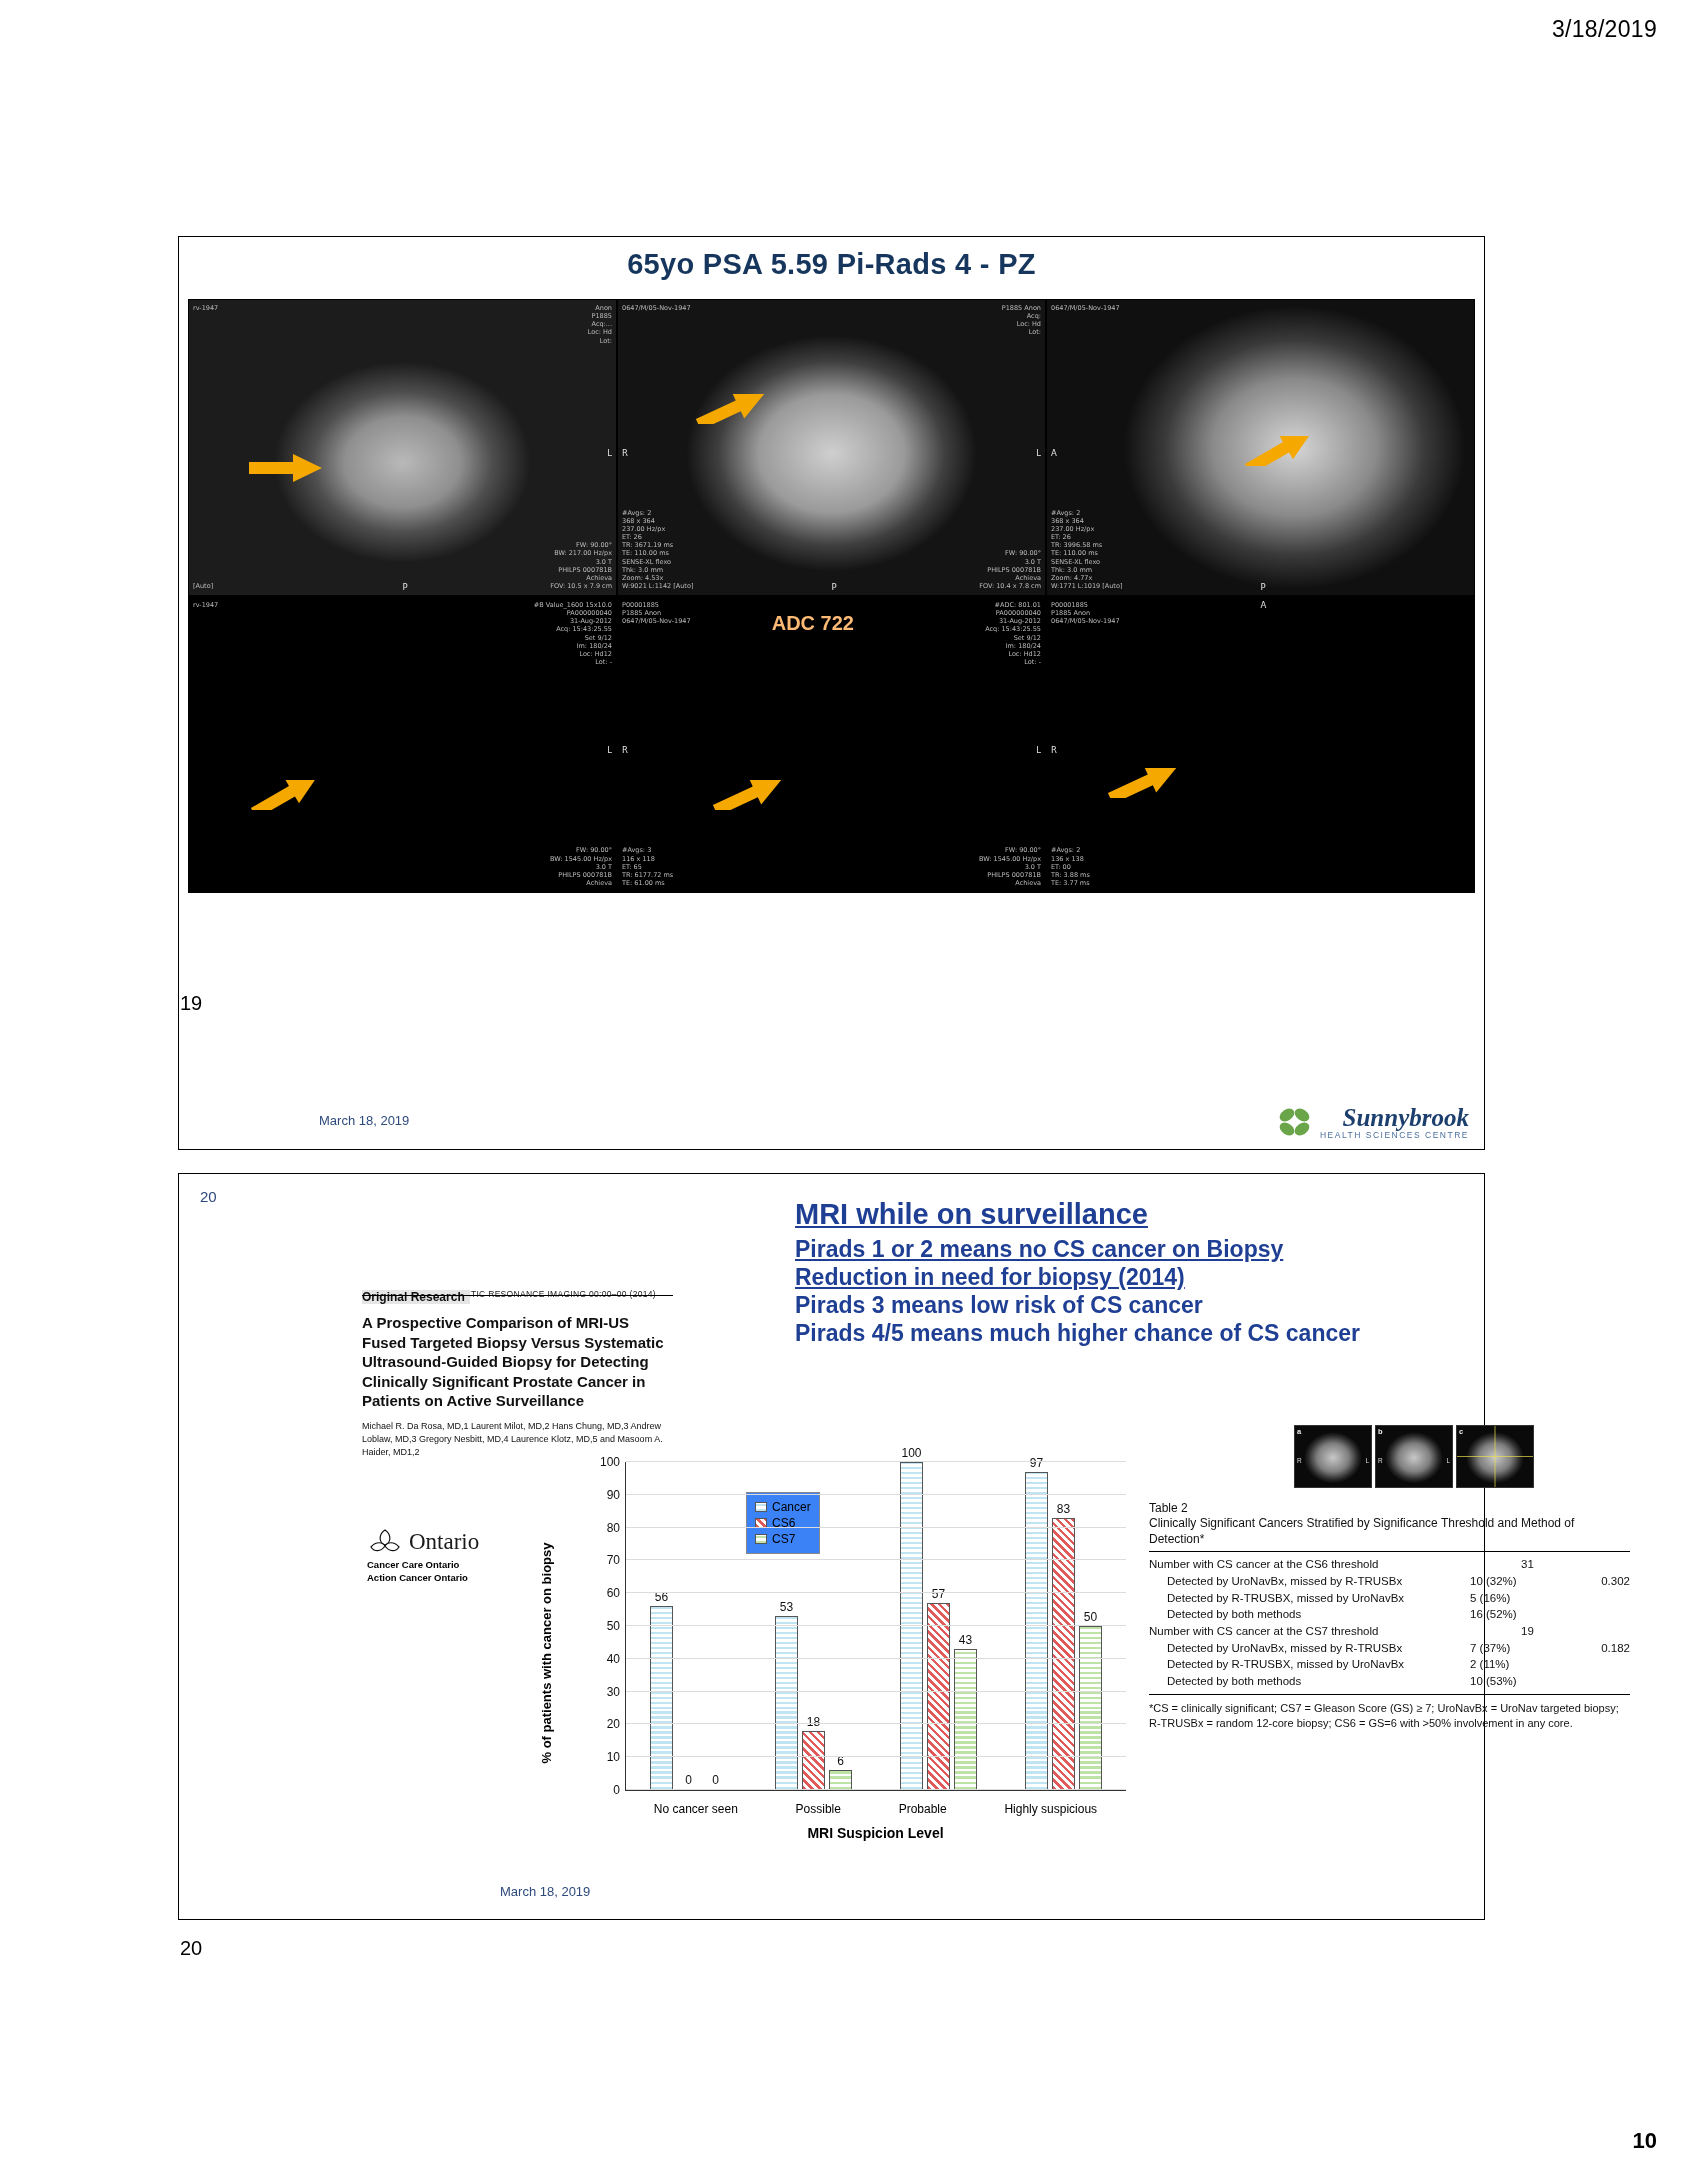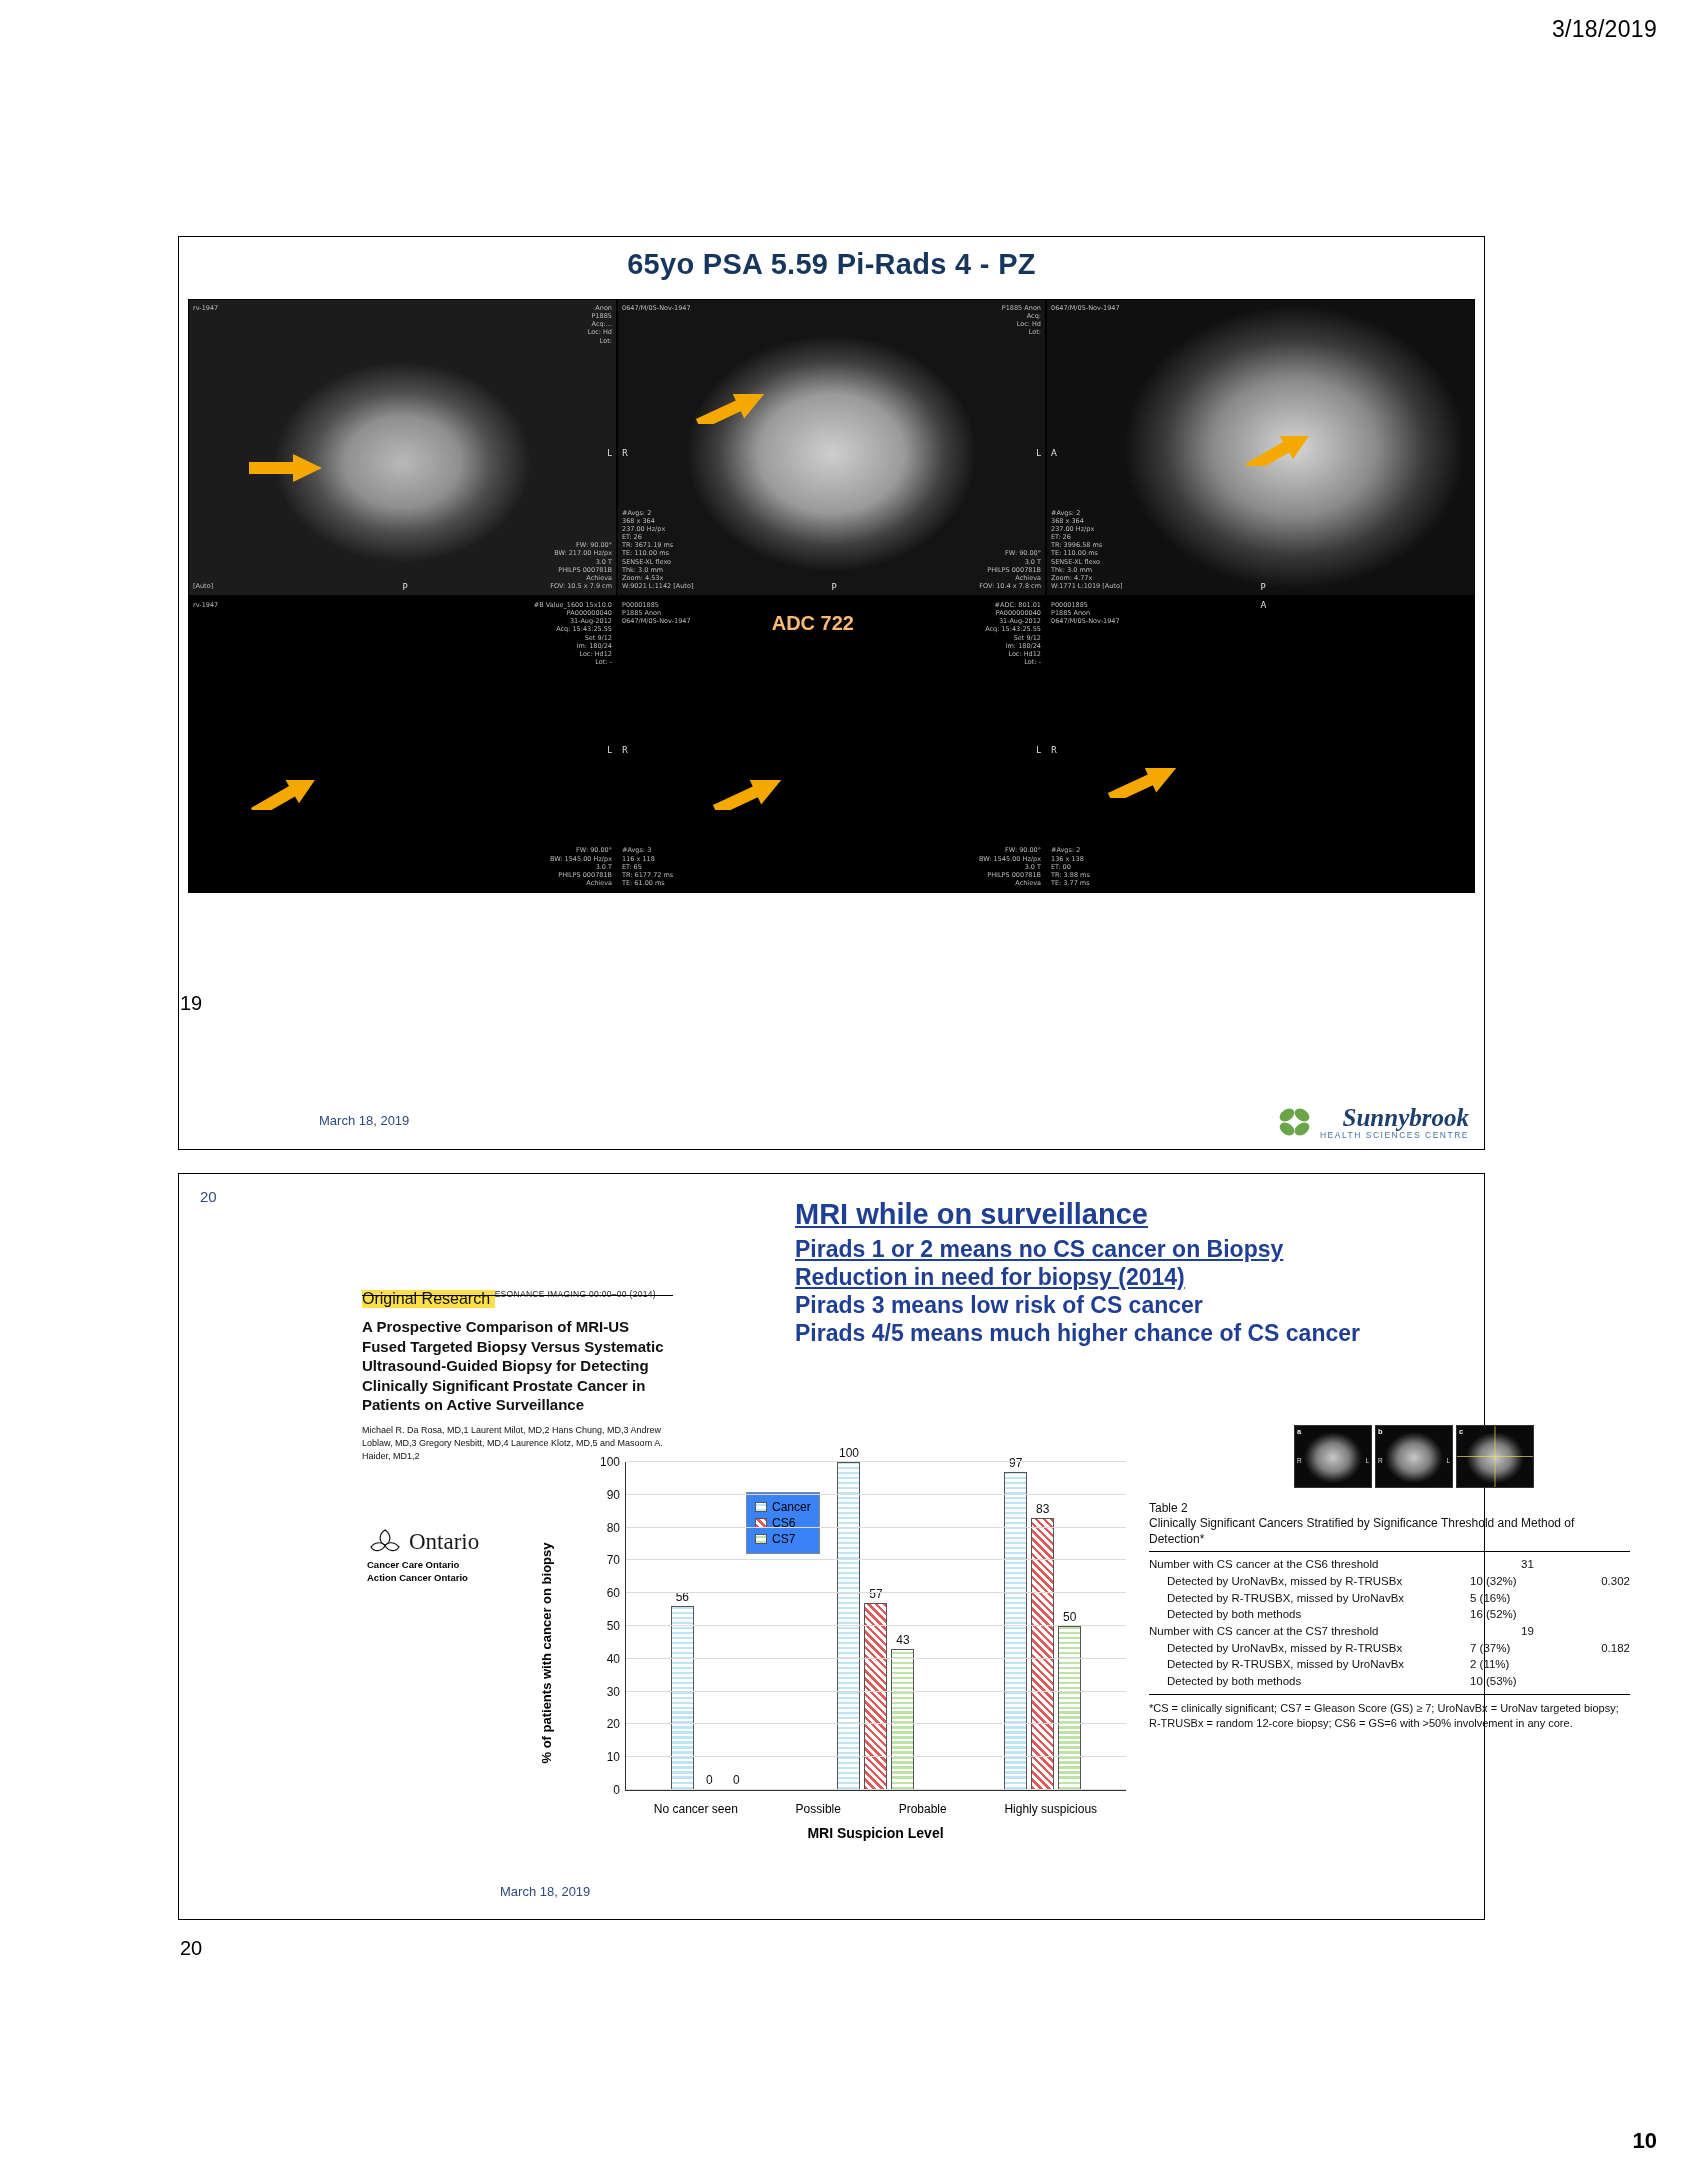--- a/index.html
+++ b/index.html
@@ -233,25 +233,25 @@
     color: #111;
   }
   .journal-head {
     font-size: 8.5px;
     text-align: center;
     letter-spacing: 0.3px;
     color: #222;
     margin-bottom: 4px;
   }
   .orig-research {
-    font-size: 16px;
-    font-weight: normal;
+    font-size: 12px;
+    font-weight: bold;
     display: inline-block;
     padding-right: 5px;
-    background: #fde047;
+    background: #e5e5e5;
   }
   .orig-line {
     position: relative;
     top: -8px;
     border-bottom: 1px solid #000;
   }
   .art-title {
     font-size: 15px;
     font-weight: bold;
     line-height: 1.3;
@@ -687,20 +687,31 @@
       <div class="groups" id="chart-groups">
           <div class="group">
             <div class="bar cancer" style="height: 56%;">
               <span class="val">56</span>
             </div>
             <div class="bar cs6 zero" style="height: 0%;">
               <span class="val">0</span>
             </div>
             <div class="bar cs7 zero" style="height: 0%;">
               <span class="val">0</span>
+            </div>
+          </div>
+          <div class="group">
+            <div class="bar cancer" style="height: 53%;">
+              <span class="val">53</span>
+            </div>
+            <div class="bar cs6" style="height: 18%;">
+              <span class="val">18</span>
+            </div>
+            <div class="bar cs7" style="height: 6%;">
+              <span class="val">6</span>
             </div>
           </div>
           <div class="group">
             <div class="bar cancer" style="height: 100%;">
               <span class="val">100</span>
             </div>
             <div class="bar cs6" style="height: 57%;">
               <span class="val">57</span>
             </div>
             <div class="bar cs7" style="height: 43%;">

